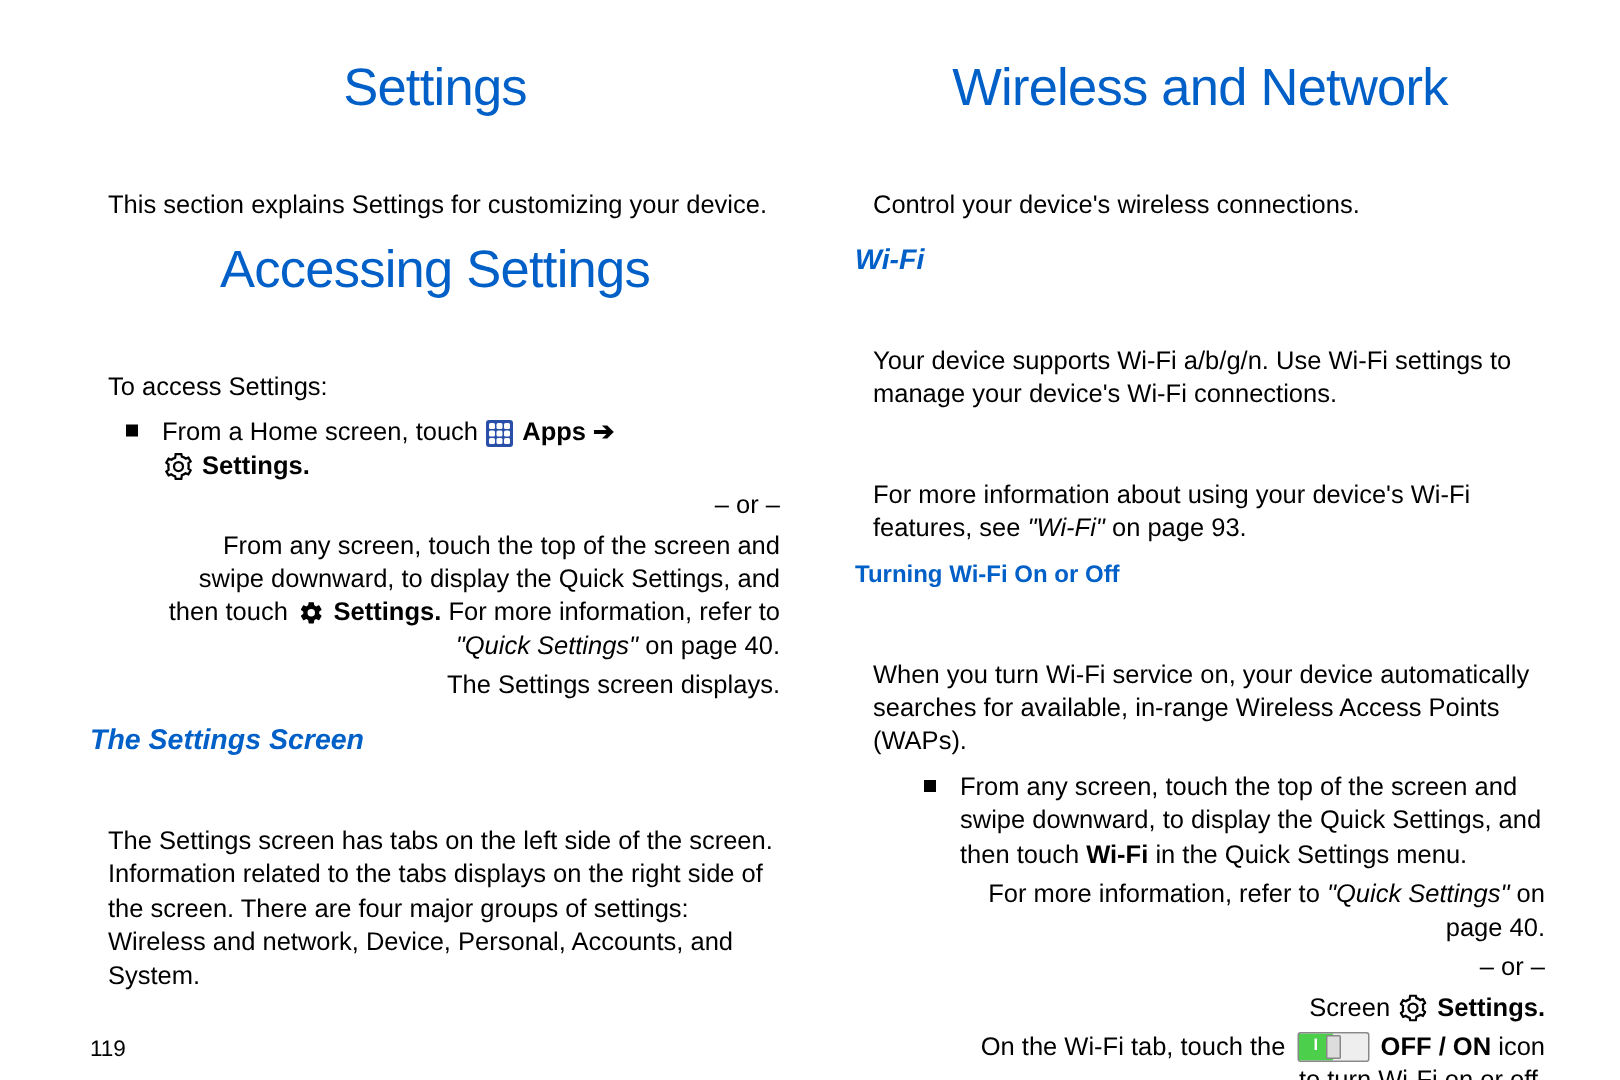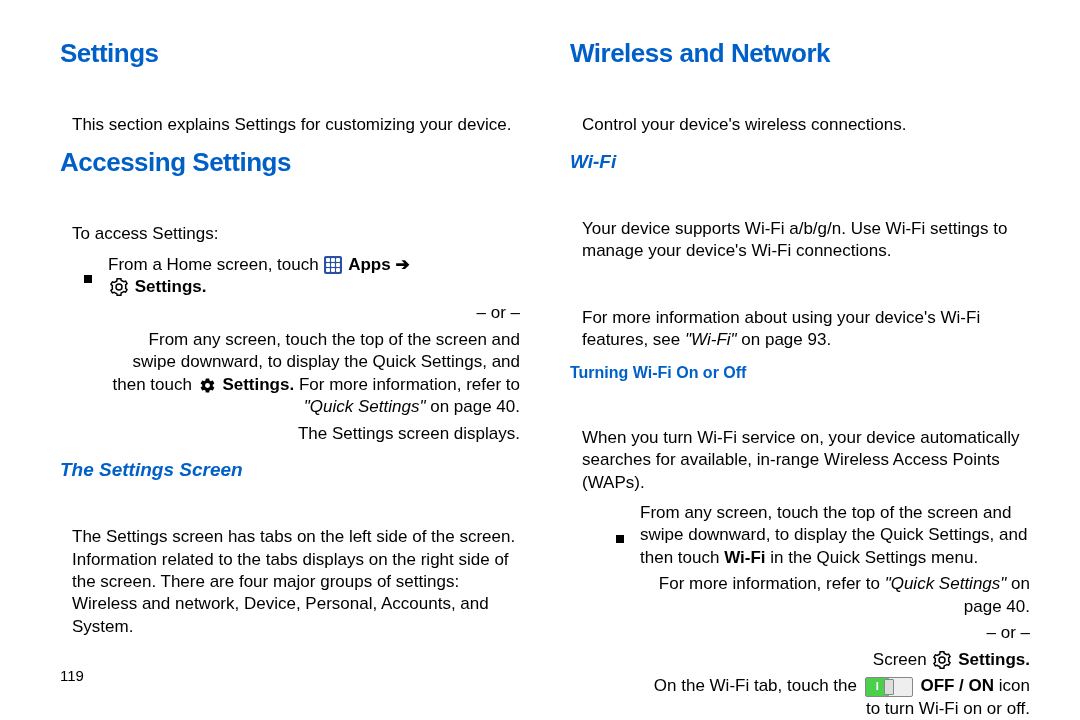--- a/index.html
+++ b/index.html
@@ -25,24 +25,25 @@
     font-size: 17px;
     line-height: 1.32;
   }
   .col + .col {
     padding-left: 20px;
     padding-right: 10px;
   }
   h1.blue {
     color: #0060c8;
     font-family: Arial, Helvetica, sans-serif;
-    font-weight: 700;
-    font-size: 26px;
+    font-weight: 400;
+    font-size: 35px;
     margin: 0 0 6px 0;
     letter-spacing: -0.5px;
+    text-align: center;
   }
   h2.blue-sub {
     color: #0060c8;
     font-family: Arial, Helvetica, sans-serif;
     font-weight: 900;
     font-style: italic;
     font-size: 19px;
     margin: 12px 0 4px 0;
   }
   h3.blue-sub2 {
@@ -54,21 +55,21 @@
   }
   p {
     margin: 4px 0 8px 0;
   }
   .indent {
     margin-left: 12px;
     margin-top: 44px;
   }
   .bullet-row {
     display: flex;
-    align-items: center;
+    align-items: flex-start;
     margin: 6px 0 4px 24px;
   }
   .bullet-row.nested {
     margin-left: 46px;
   }
   .sq {
     width: 8px;
     height: 8px;
     background: #000;
     margin-top: 6px;

